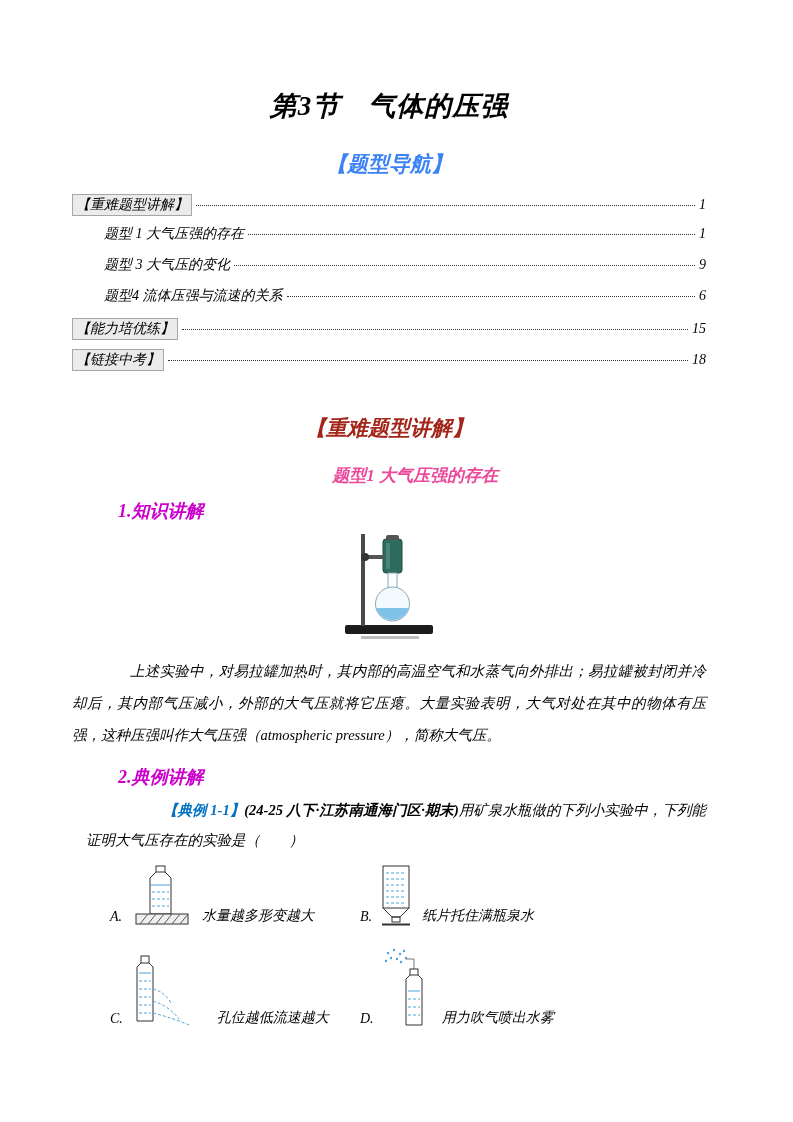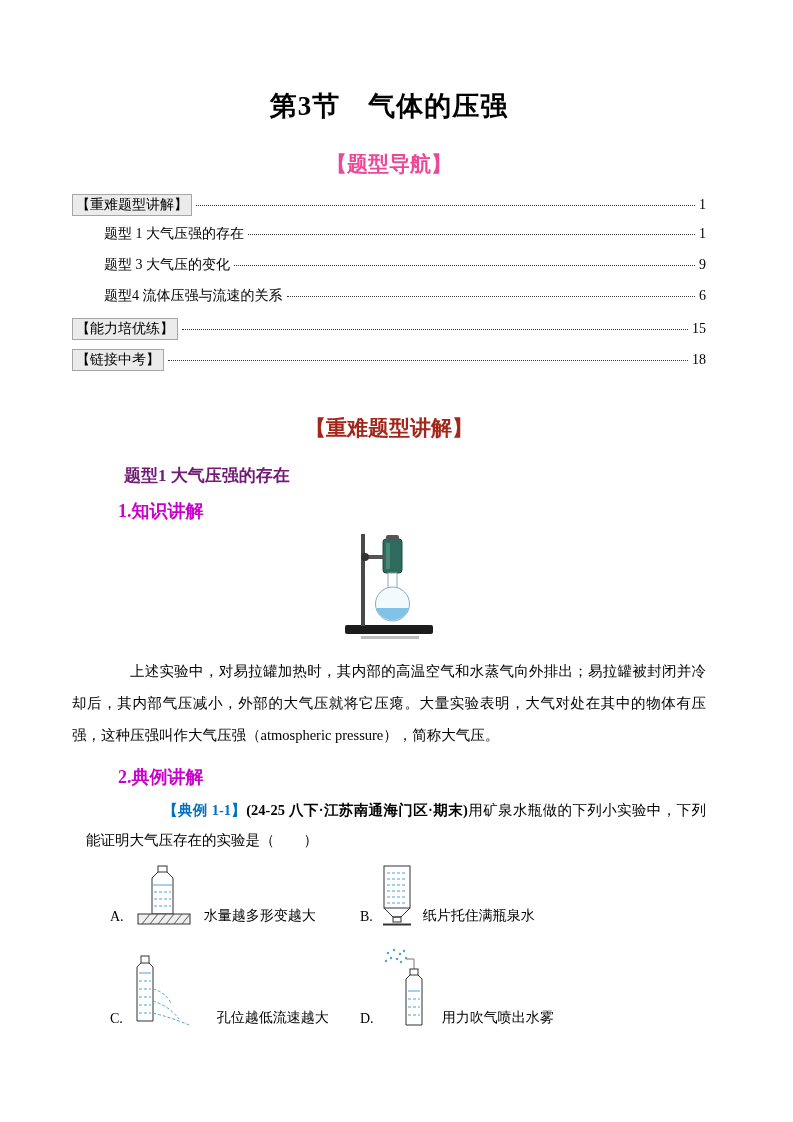--- a/index.html
+++ b/index.html
@@ -9,34 +9,35 @@
     color: #000;
     width: 793px;
     margin: 0 auto;
   }
   .page {
     width: 778px;
     min-height: 1122px;
     background: #fff;
     padding: 88px 72px 40px 72px;
     position: relative;
+    font-style: italic;
   }
   
   .doc-title {
     text-align: center;
     font-size: 27px;
     font-weight: bold;
     letter-spacing: 1px;
     margin-bottom: 26px;
   }
   .nav-heading {
     text-align: center;
     font-size: 21px;
     font-weight: bold;
-    color: #ec4899;
+    color: #3b82f6;
     margin-bottom: 16px;
   }
   
   .toc { margin: 6px 0 34px 0; }
   .toc-row {
     display: flex;
     align-items: baseline;
     height: 31px;
     font-size: 14px;
   }
@@ -58,22 +59,23 @@
   .section-heading {
     text-align: center;
     font-size: 21px;
     font-weight: bold;
     color: #A3261B;
     margin: 34px 0 22px 0;
   }
   .topic-title {
     font-size: 17px;
     font-weight: bold;
-    color: #701a75;
+    color: #ec4899;
     margin: 0 0 12px 52px;
+    text-align: center;
   }
   .sub-label {
     font-size: 18px;
     font-weight: bold;
     color: #CC00CC;
     margin: 0 0 6px 46px;
   }
   
   .main-figure {
     text-align: center;

